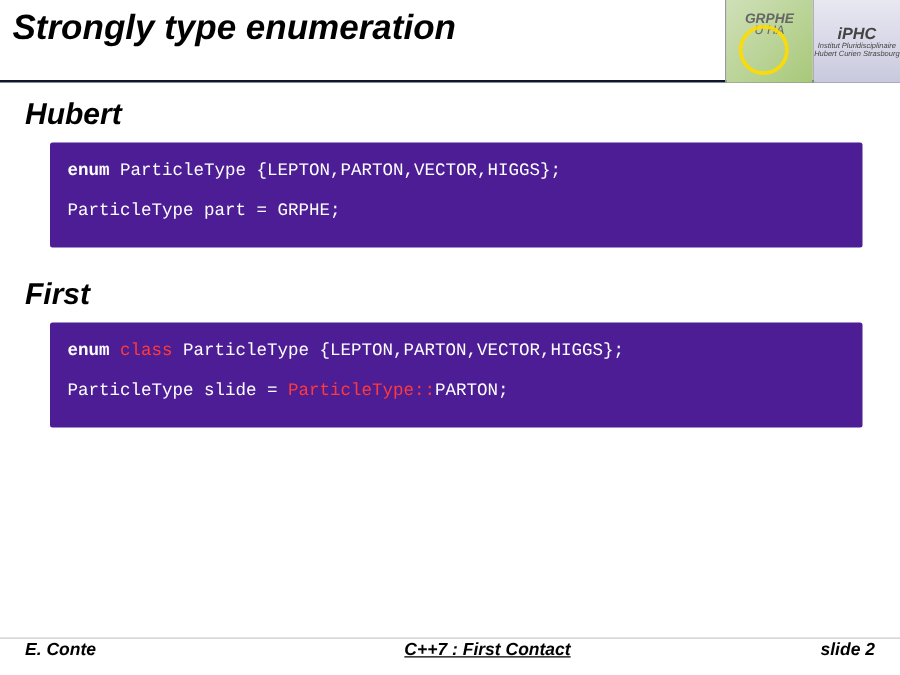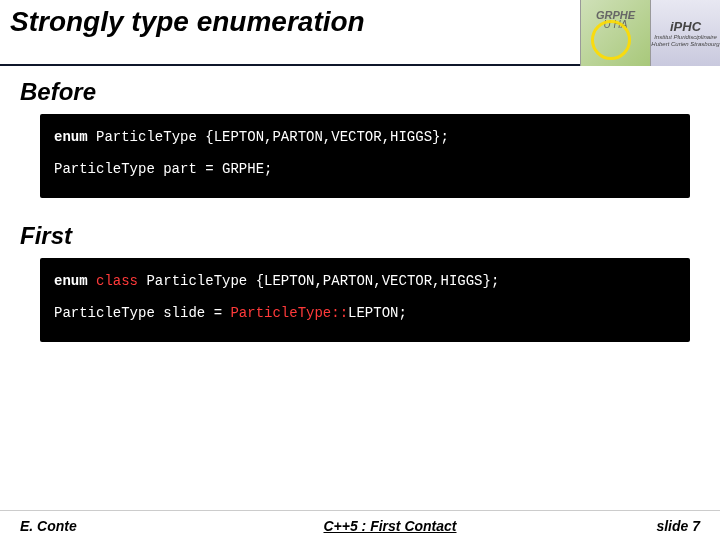--- a/index.html
+++ b/index.html
@@ -58,41 +58,41 @@
   }
   .section-label {
     font-size: 24px;
     font-weight: bold;
     font-style: italic;
     color: #000;
     margin: 8px 0 8px 0;
   }
   .after-label { margin-top: 24px; }
   .code-block {
-    background: #000000;
+    background: #4c1d95;
     color: #fff;
     font-family: "Courier New", monospace;
     font-size: 14px;
     line-height: 26px;
     padding: 10px 14px 10px 14px;
     margin-left: 20px;
     margin-right: 10px;
     border-radius: 2px;
   }
   .code-block .kw { font-weight: bold; }
   .code-block .hl { color: #ff3a3a; }
   .footer {
     position: absolute;
     left: 0;
     right: 0;
     bottom: 0;
     height: 30px;
     border-top: 1px solid #ccc;
     display: flex;
-    align-items: center;
+    align-items: flex-start;
     justify-content: space-between;
     font-size: 14px;
     padding: 0 20px;
   }
   .footer .left { font-weight: bold; font-style: italic; min-width:140px;}
   .footer .mid { font-weight: bold; font-style: italic; text-align:center; text-decoration: underline; flex:1;}
   .footer .right { font-weight: bold; font-style: italic; text-align:right; min-width:80px;}
 </style>
 </head>
 <body>
@@ -109,35 +109,35 @@
       <div class="logo-name">iPHC</div>
       <div class="logo-sub">Institut Pluridisciplinaire
 Hubert Curien
 Strasbourg</div>
     </div>
   </div>
 </div>
 
 <div class="content">
 
-  <div class="section-label">Before</div>
+  <div class="section-label">Hubert</div>
   <div class="code-block">
     <div><span class="kw">enum </span><span>ParticleType {LEPTON,PARTON,VECTOR,HIGGS};</span></div>
     <div style="height:6px"></div>
     <div>ParticleType  part = GRPHE;</div>
     <div style="height:6px"></div>
   </div>
 
   <div class="section-label after-label">First</div>
   <div class="code-block">
     <div><span class="kw">enum </span><span class="hl">class</span><span> ParticleType {LEPTON,PARTON,VECTOR,HIGGS};</span></div>
     <div style="height:6px"></div>
-    <div><span>ParticleType  slide = </span><span class="hl">ParticleType::</span><span>LEPTON;</span></div>
+    <div><span>ParticleType  slide = </span><span class="hl">ParticleType::</span><span>PARTON;</span></div>
     <div style="height:6px"></div>
   </div>
 
 </div>
 
 <div class="footer">
   <div class="left">E. Conte</div>
-  <div class="mid">C++5 : First Contact</div>
-  <div class="right">slide 7</div>
+  <div class="mid">C++7 : First Contact</div>
+  <div class="right">slide 2</div>
 </div>
 
 </body></html>

